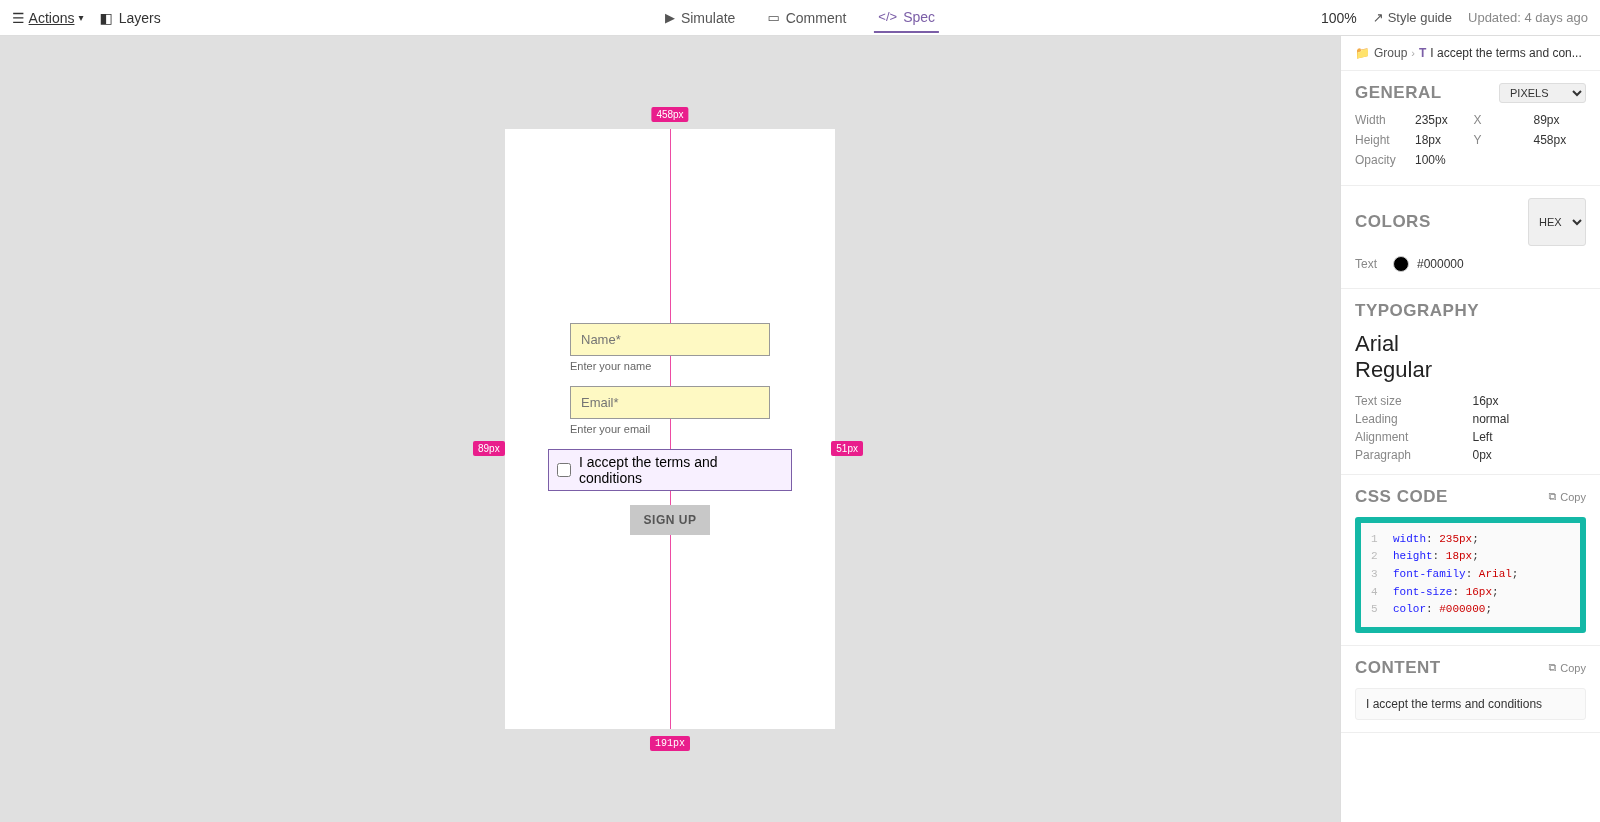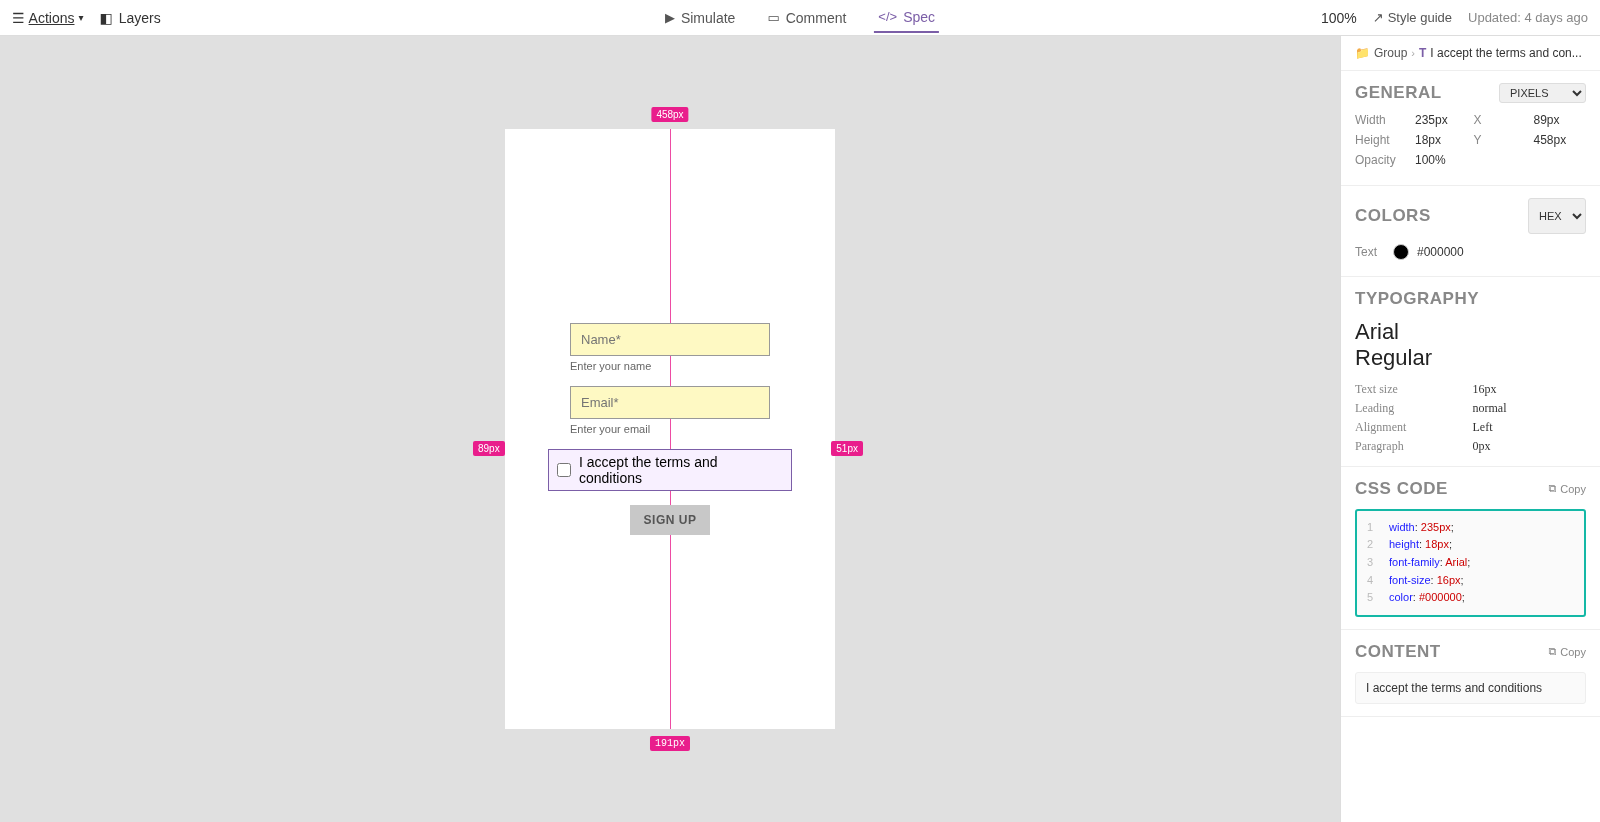--- a/index.html
+++ b/index.html
@@ -370,55 +370,54 @@
       color: #888;
       width: 30px;
     }
     .color-hex {
       color: #333;
     }
     .hex-select {
       background: #f0f0f0;
       border: 1px solid #ddd;
       border-radius: 3px;
-      padding: 10px 6px;
+      padding: 16px 6px;
       font-size: 11px;
       color: #333;
       cursor: pointer;
     }
 
     
     .type-name {
       font-size: 22px;
       color: #222;
       line-height: 1.2;
       margin-bottom: 10px;
     }
 
     .type-props {
       display: grid;
       grid-template-columns: 1fr 1fr;
       gap: 4px;
       font-size: 12px;
-      font-family: Liberation Serif, serif;
     }
     .type-prop-label {
       color: #888;
     }
     .type-prop-value {
       color: #333;
     }
 
     
     .css-code-block {
       background: #fafafa;
-      border: 2px solid #14b8a6;
+      border: 6px solid #14b8a6;
       border-radius: 3px;
       padding: 8px 10px;
-      font-family: Liberation Sans, sans-serif;
+      font-family: Liberation Mono, monospace;
       font-size: 11px;
       line-height: 1.6;
     }
     .css-line-num {
       color: #bbb;
       display: inline-block;
       width: 14px;
       margin-right: 8px;
     }
     .css-prop {

